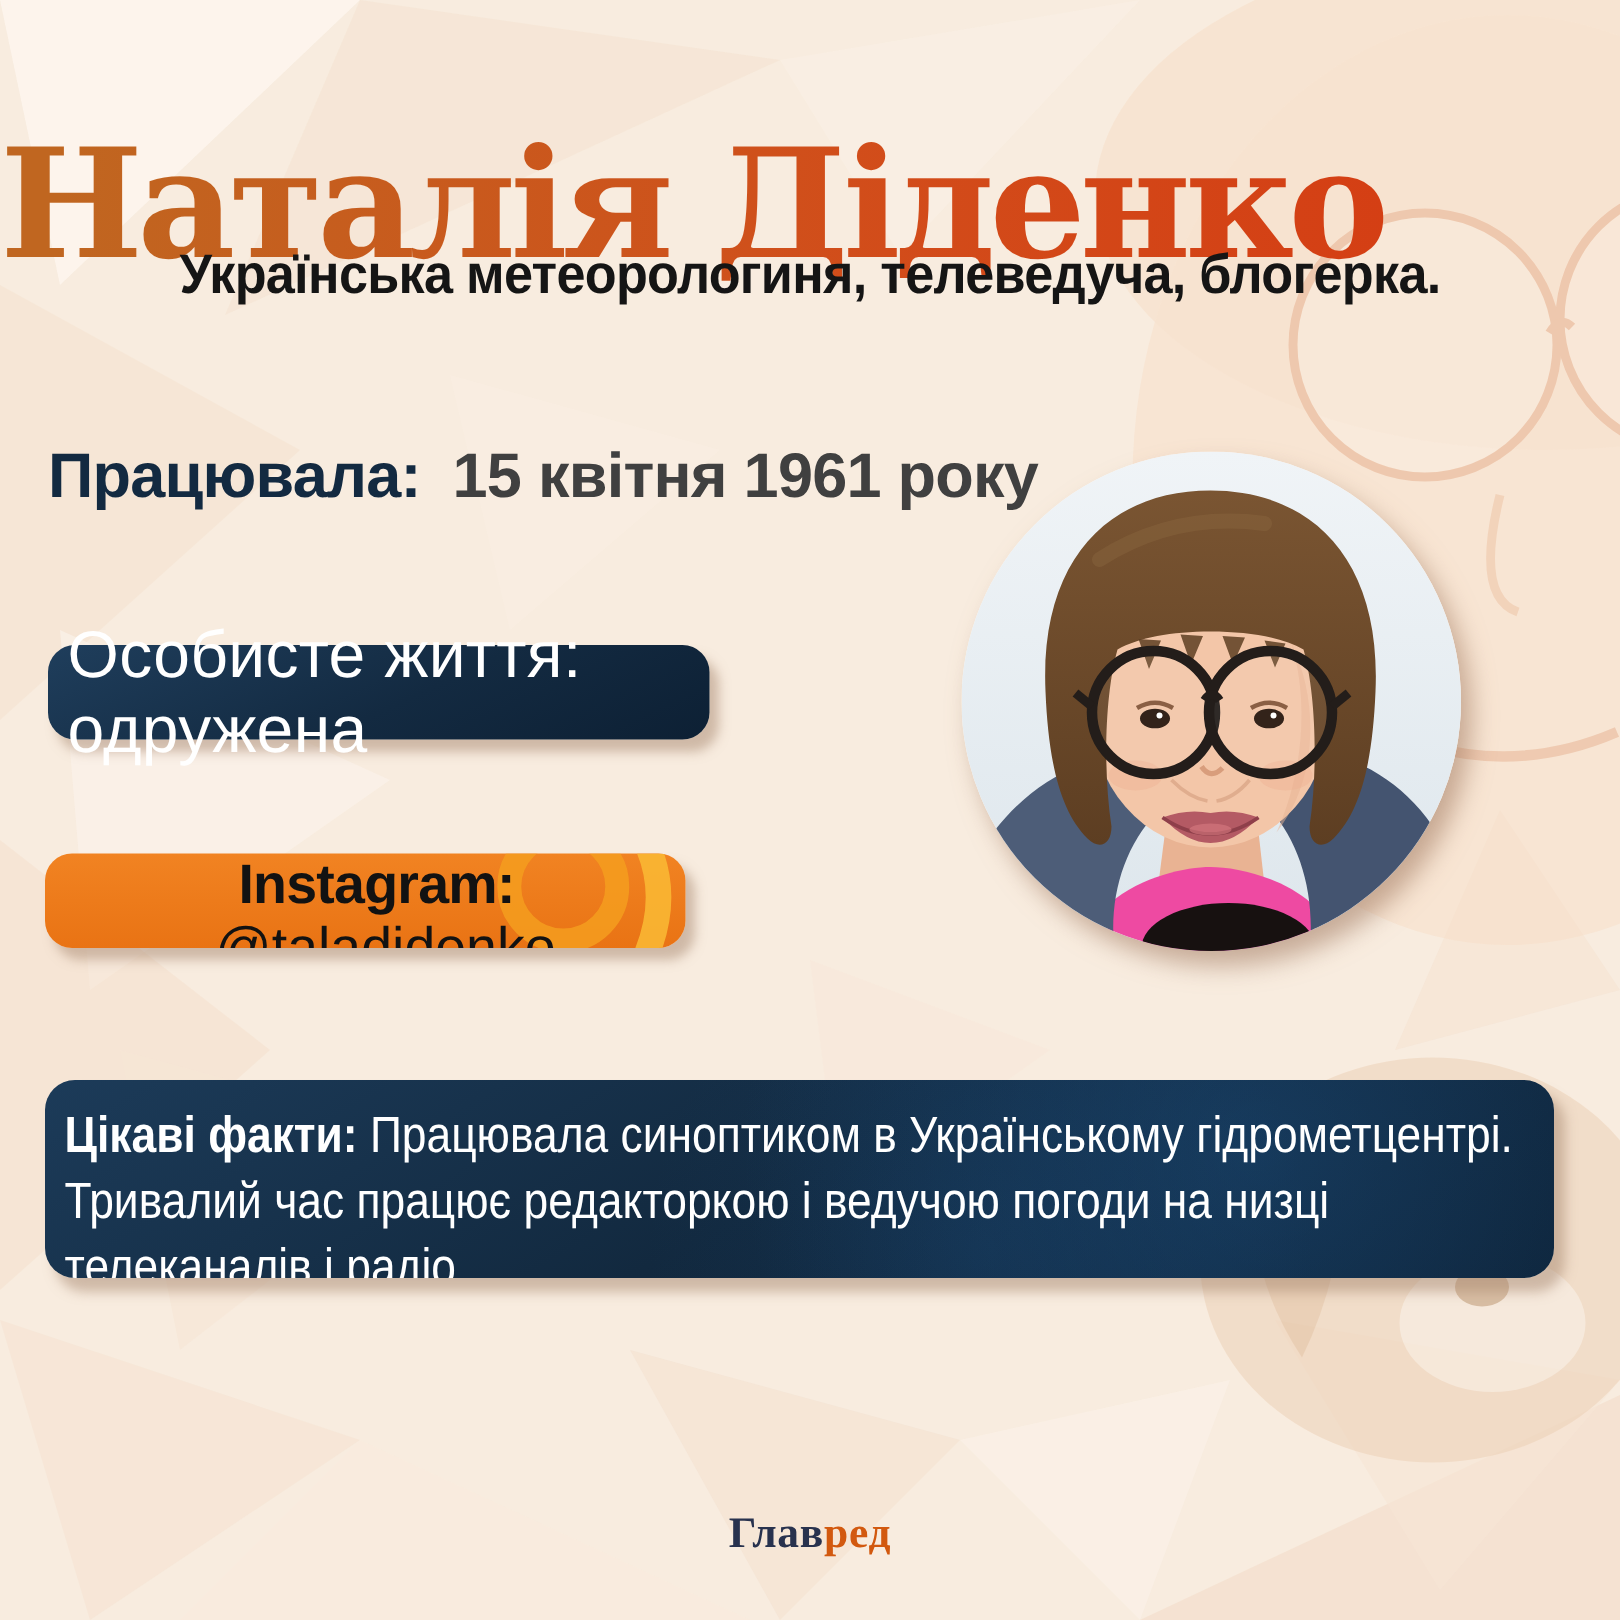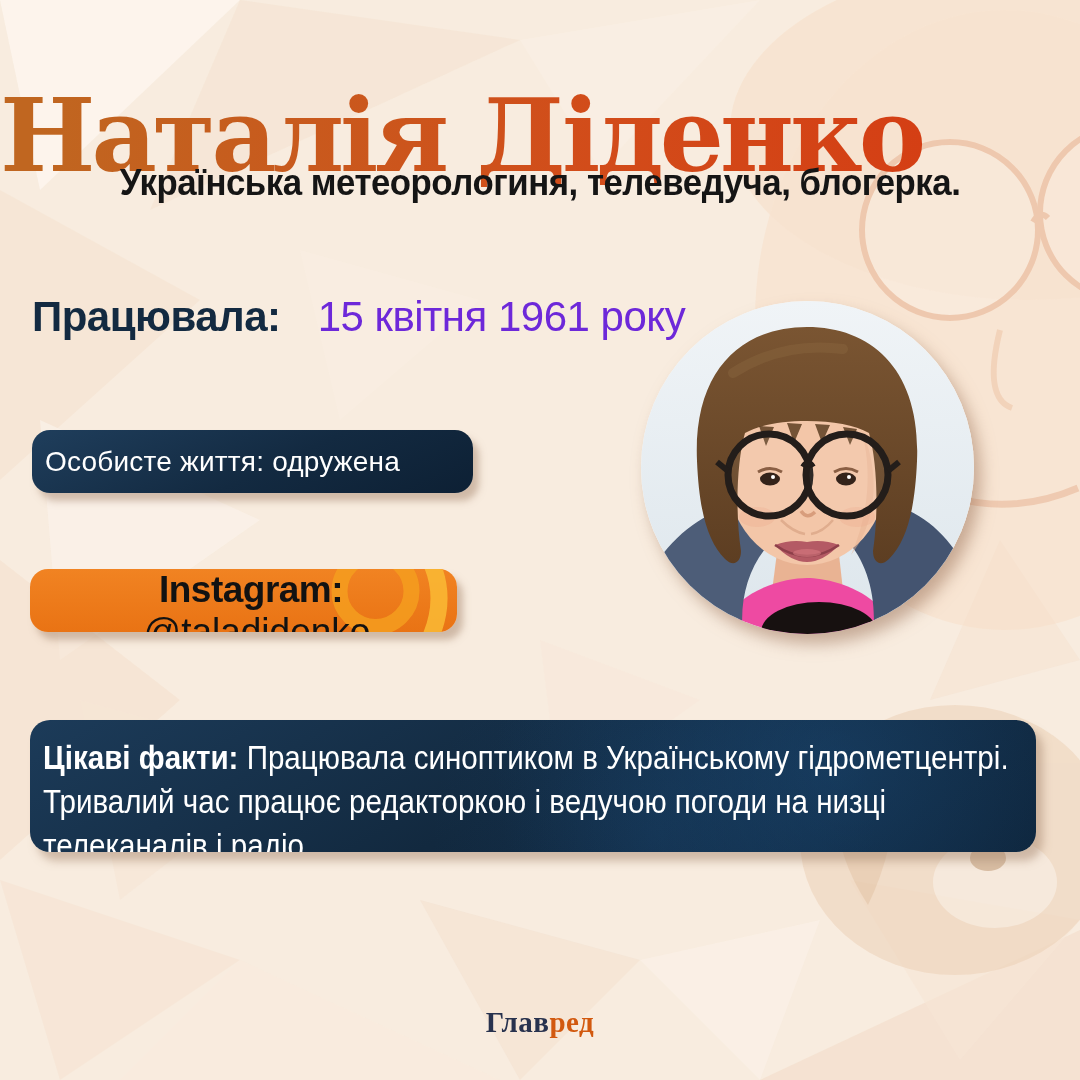--- a/index.html
+++ b/index.html
@@ -16,36 +16,36 @@
     background:linear-gradient(95deg,#c06620 4%,#d24c1a 55%,#d53a12 96%);
     -webkit-background-clip:text;background-clip:text;color:transparent;
   }
   .subtitle{
     position:absolute;top:162px;left:0;width:1080px;text-align:center;
     font-size:37px;font-weight:700;color:#151515;letter-spacing:-0.5px;
     transform:scaleX(0.94);transform-origin:center top;
   }
   .born-line{position:absolute;left:32px;top:293px;font-size:42px;letter-spacing:-0.5px;white-space:nowrap;}
   .born-label{font-weight:700;color:#132a41;}
-  .born-value{font-weight:400;color:#6d28d9;margin-left:26px;}
+  .born-value{font-weight:700;color:#404040;margin-left:10px;}
 
   .photo{
     position:absolute;left:641px;top:301px;width:333px;height:333px;border-radius:50%;
     overflow:hidden;box-shadow:7px 10px 16px rgba(158,118,92,0.55), 0 0 0 1px rgba(255,255,255,0.55) inset;
   }
   .photo svg{display:block;width:100%;height:100%;}
 
   .pill{
     position:absolute;display:flex;align-items:center;border-radius:18px;
     box-shadow:6px 8px 7px rgba(168,136,112,0.5);
   }
   .pill-personal{
     left:32px;top:430px;width:428px;height:63px;
     background:linear-gradient(155deg,#1f3e5c 0%,#132a41 55%,#0d2034 100%);
-    color:#ffffff;font-size:28px;padding-left:13px;letter-spacing:0.2px;
+    color:#ffffff;font-size:44px;padding-left:13px;letter-spacing:0.2px;
   }
   .pill-instagram{
     left:30px;top:569px;width:412px;height:63px;
     background:linear-gradient(180deg,#f18322 0%,#e97314 100%);
     color:#121212;font-size:37px;padding-left:15px;overflow:hidden;flex-direction:column;
   }
   .pill-instagram .deco{position:absolute;inset:0;width:100%;height:100%;}
   .ig-label{font-weight:700;letter-spacing:-0.5px;position:relative;}
   .ig-handle{font-weight:400;margin-left:12px;position:relative;}
 

